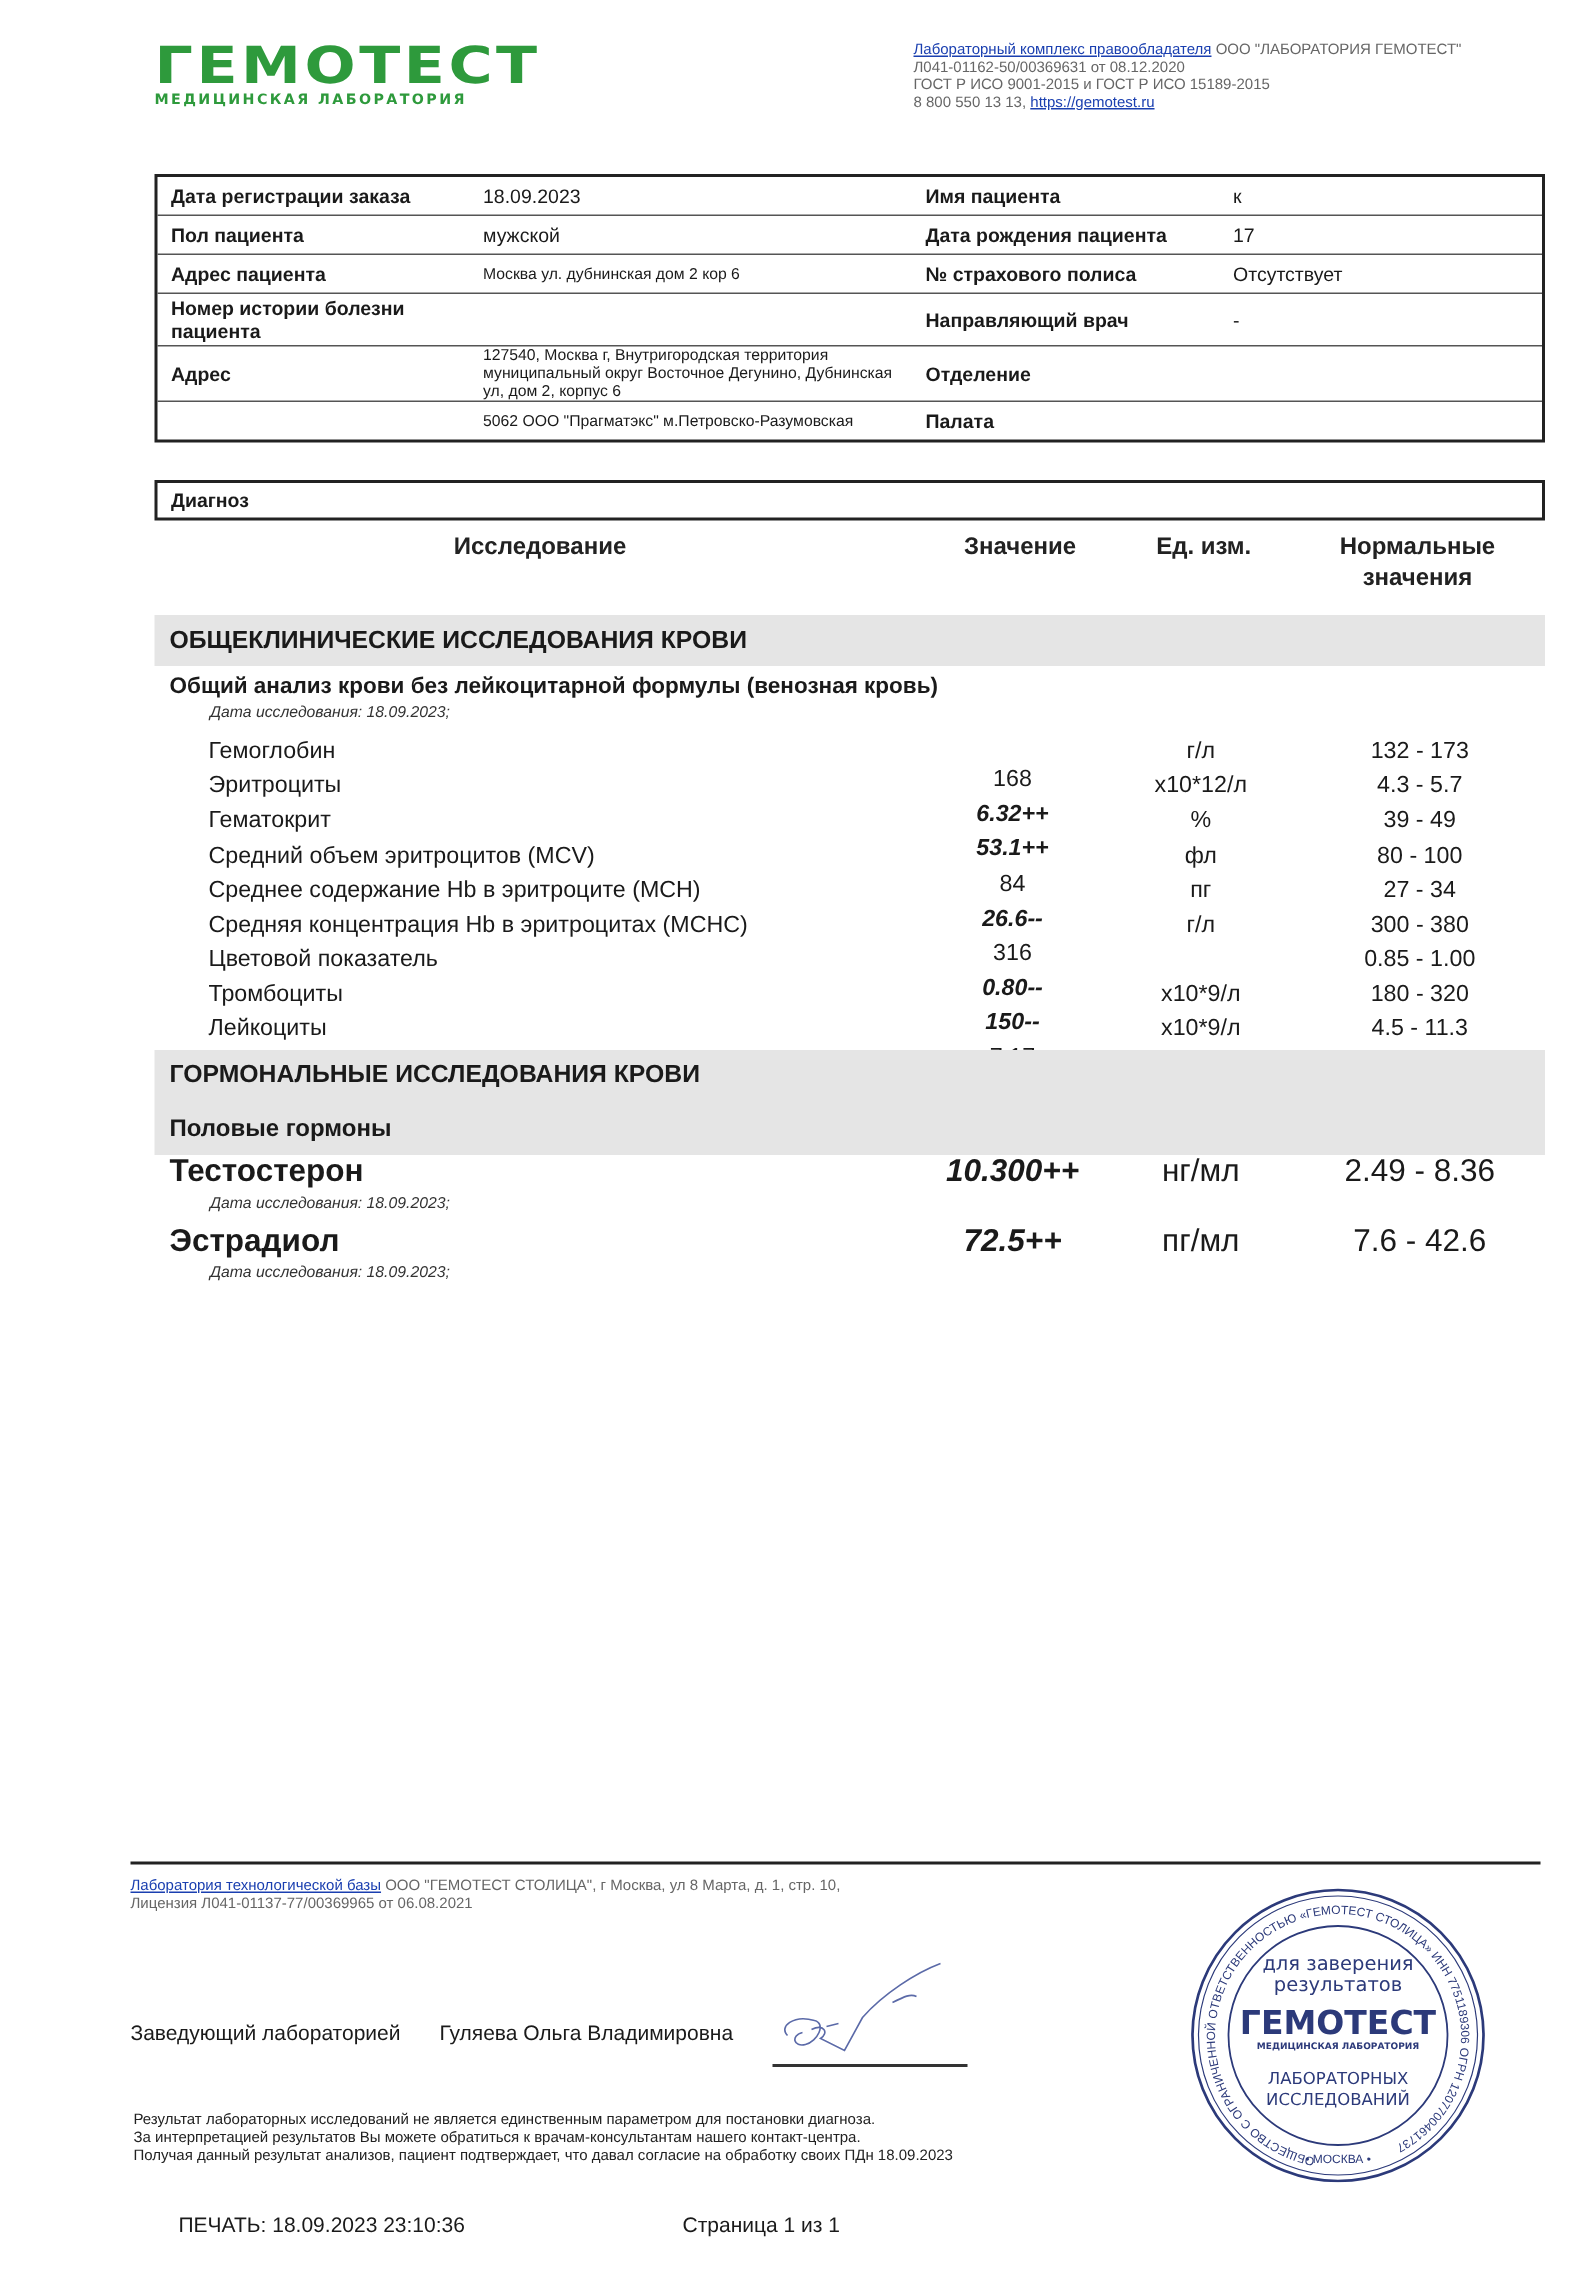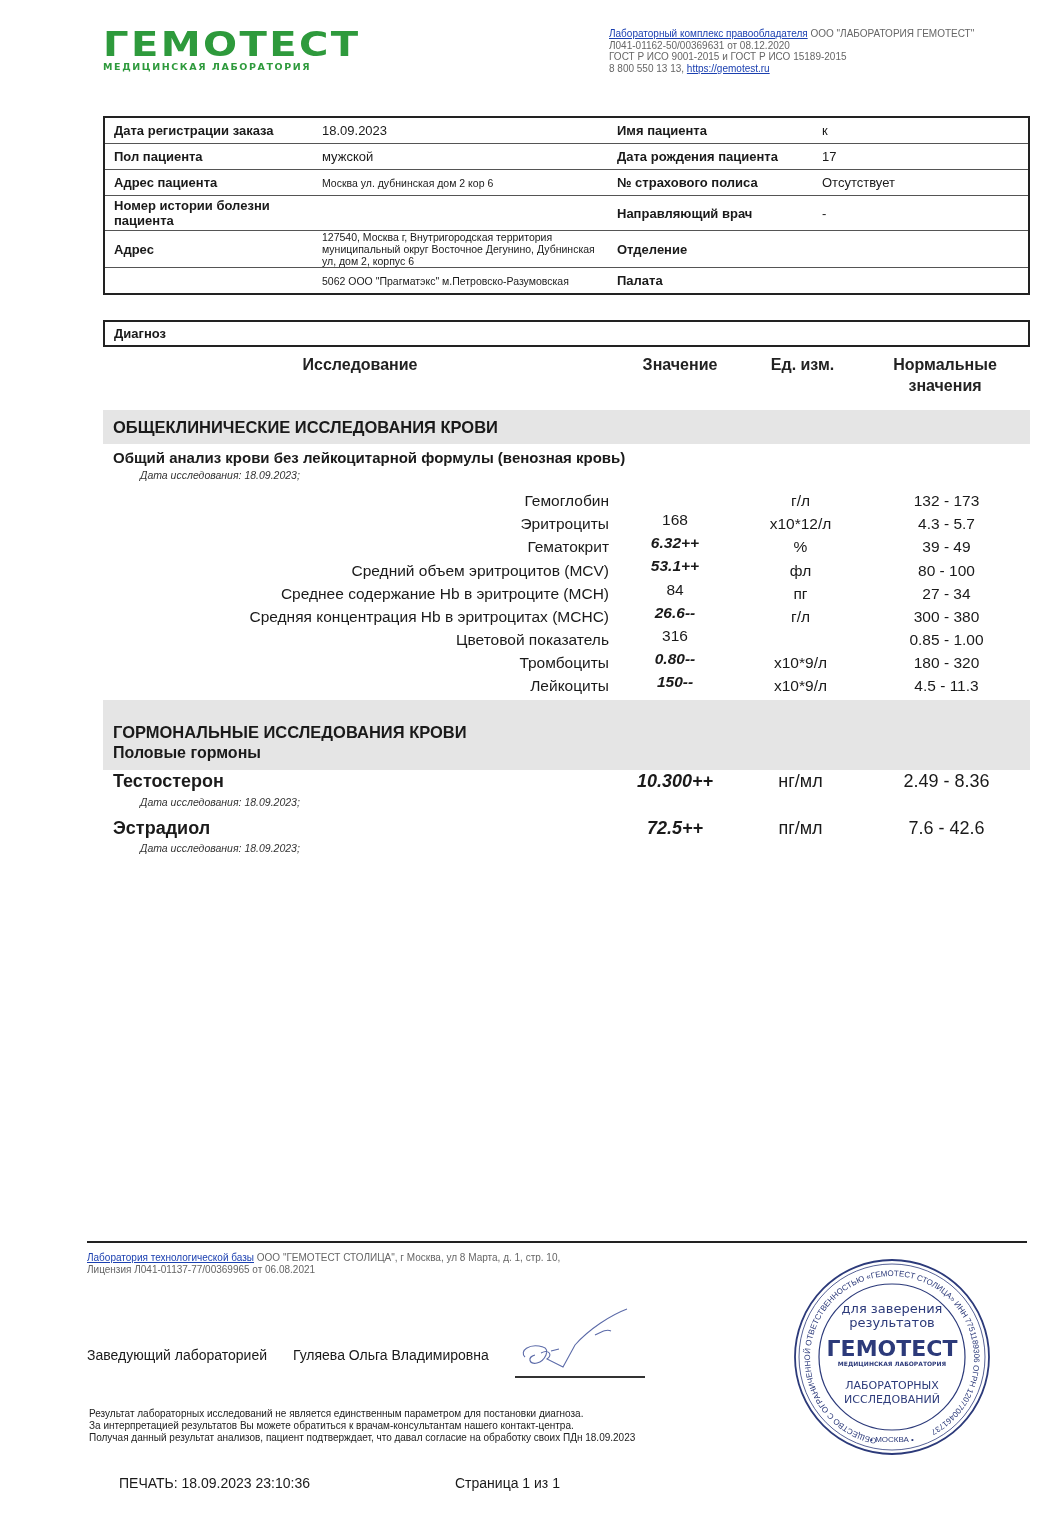--- a/index.html
+++ b/index.html
@@ -24,27 +24,27 @@
 
   .diag-box { position: absolute; left: 103px; top: 320px; width: 927px; height: 27px; border: 2px solid #222; padding: 0 9px; font-weight: bold; font-size: 13px; display: flex; align-items: center; }
 
   .col-head { position: absolute; top: 354px; font-weight: bold; font-size: 16px; color: #222; text-align: center; line-height: 21px; }
 
   .section { position: absolute; left: 103px; width: 927px; background: #e5e5e5; font-weight: bold; font-size: 16.5px; padding-left: 10px; display: flex; align-items: center; }
   .subsection { position: absolute; left: 113px; font-weight: bold; font-size: 15px; }
   .date-note { position: absolute; left: 140px; font-style: italic; font-size: 10.5px; color: #333; }
 
   .res-row { position: absolute; left: 139px; width: 890px; height: 23px; font-size: 15.5px; display: flex; align-items: center; }
-  .res-name { width: 470px; text-align: right; }
+  .res-name { width: 470px; }
   .res-val { position: absolute; left: 476px; width: 120px; text-align: center; margin-top: 38px; }
   .res-val.abn { font-weight: bold; font-style: italic; }
   .res-unit { position: absolute; left: 600px; width: 123px; text-align: center; }
   .res-norm { position: absolute; left: 740px; width: 135px; text-align: center; }
 
-  .hor-row { position: absolute; left: 113px; width: 916px; height: 23px; font-size: 18px; display: flex; align-items: flex-end; }
+  .hor-row { position: absolute; left: 113px; width: 916px; height: 23px; font-size: 21px; display: flex; align-items: flex-start; }
   .hor-name { font-weight: bold; }
   .hor-val { position: absolute; left: 502px; width: 120px; text-align: center; font-weight: bold; font-style: italic; }
   .hor-unit { position: absolute; left: 626px; width: 123px; text-align: center; }
   .hor-norm { position: absolute; left: 766px; width: 135px; text-align: center; }
 
   .footer-line { position: absolute; left: 87px; top: 1241px; width: 940px; height: 2px; background: #222; }
   .base-lab { position: absolute; left: 87px; top: 1252px; font-size: 10px; line-height: 12px; color: #666; }
   .base-lab a { color: #1a3fb0; text-decoration: underline; }
 
   .head-lab { position: absolute; left: 87px; top: 1347px; font-size: 14px; }
@@ -173,21 +173,21 @@
   <span class="res-unit">х10*9/л</span>
   <span class="res-norm">180 - 320</span>
 </div>
 <div class="res-row" style="top:674px">
   <span class="res-name">Лейкоциты</span>
   <span class="res-val">7.17</span>
   <span class="res-unit">х10*9/л</span>
   <span class="res-norm">4.5 - 11.3</span>
 </div>
 
-<div class="section" style="top:700px;height:70px;align-items:flex-start;padding-top:23px">
+<div class="section" style="top:700px;height:70px;align-items:flex-start;padding-top:7px">
   <span>ГОРМОНАЛЬНЫЕ ИССЛЕДОВАНИЯ КРОВИ</span>
 </div>
 <div class="subsection" style="top:744px;font-size:16px">Половые гормоны</div>
 
 <div class="hor-row" style="top:769px">
   <span class="hor-name">Тестостерон</span>
   <span class="hor-val">10.300++</span>
   <span class="hor-unit">нг/мл</span>
   <span class="hor-norm">2.49 - 8.36</span>
 </div>

